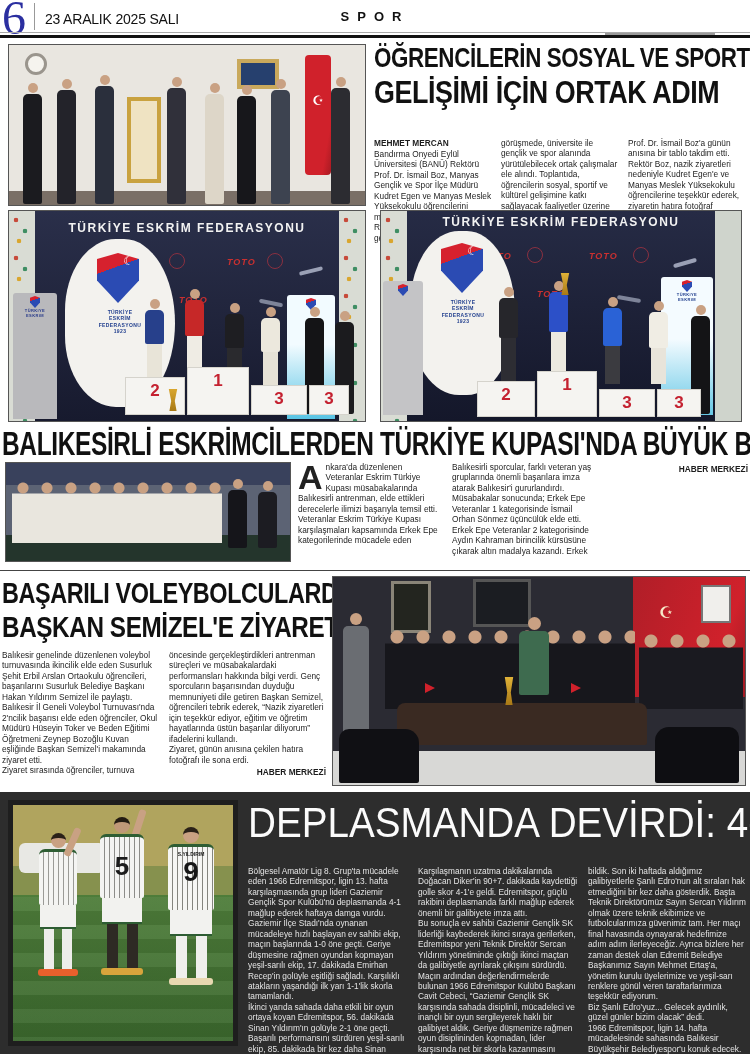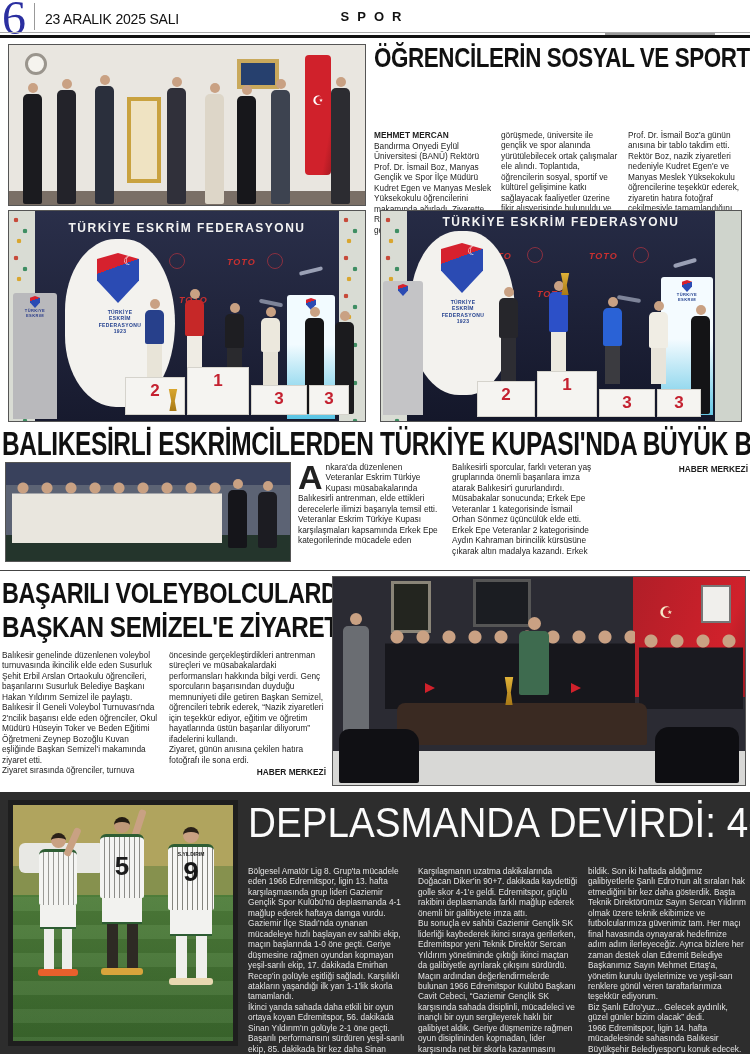--- a/index.html
+++ b/index.html
@@ -87,22 +87,23 @@
       </div>
     <div class="pers" style="left:322px; top:32px;">
         <div class="hd"></div>
         <div class="bd" style="background:#2c2c31; height:116px;"></div>
       </div>
     <div class="abs" style="left:118px; top:52px; width:34px; height:86px; background:#efe3c2; border:4px solid #c9a23f;"></div>
   </div>
 
   <div class="abs" style="left:374px; top:44px; width:372px;">
     <div class="hl"><span class="sqz" style="font-size:28px; transform:scaleX(0.80);">ÖĞRENCİLERİN SOSYAL VE SPORTİF</span></div>
-  </div>
-  <div class="abs" style="left:374px; top:130px; width:372px; display:flex; gap:9px;">
+    <div class="hl" style="margin-top:4px;"><span class="sqz" style="font-size:32px; transform:scaleX(0.84);">GELİŞİMİ İÇİN ORTAK ADIM</span></div>
+  </div>
+  <div class="abs" style="left:374px; top:138px; width:372px; display:flex; gap:9px;">
     <div style="width:118px;">
       <div class="byline">MEHMET MERCAN</div>
       <div class="body-col">Bandırma Onyedi Eylül Üniversitesi (BANÜ) Rektörü Prof. Dr. İsmail Boz, Manyas Gençlik ve Spor İlçe Müdürü Kudret Egen ve Manyas Meslek Yüksekokulu öğrencilerini makamında ağırladı. Ziyarette, Rektörlük toplantı salonunda gerçekleşen</div>
     </div>
     <div class="body-col" style="width:118px;">görüşmede, üniversite ile gençlik ve spor alanında yürütülebilecek ortak çalışmalar ele alındı. Toplantıda, öğrencilerin sosyal, sportif ve kültürel gelişimine katkı sağlayacak faaliyetler üzerine fikir alışverişinde bulunuldu ve karşılıklı değerlendirmeler yapıldı. Programın sonunda, Kudret Egen,</div>
     <div class="body-col" style="width:118px;">Prof. Dr. İsmail Boz'a günün anısına bir tablo takdim etti. Rektör Boz, nazik ziyaretleri nedeniyle Kudret Egen'e ve Manyas Meslek Yüksekokulu öğrencilerine teşekkür ederek, ziyaretin hatıra fotoğraf çekilmesiyle tamamlandığını belirtti.</div>
   </div>
 
   <div class="photo" style="left:8px; top:210px; width:358px; height:212px; background:linear-gradient(180deg,#2a2f4a,#171a2e);">
     <div class="wall" style="left:0;"></div>

